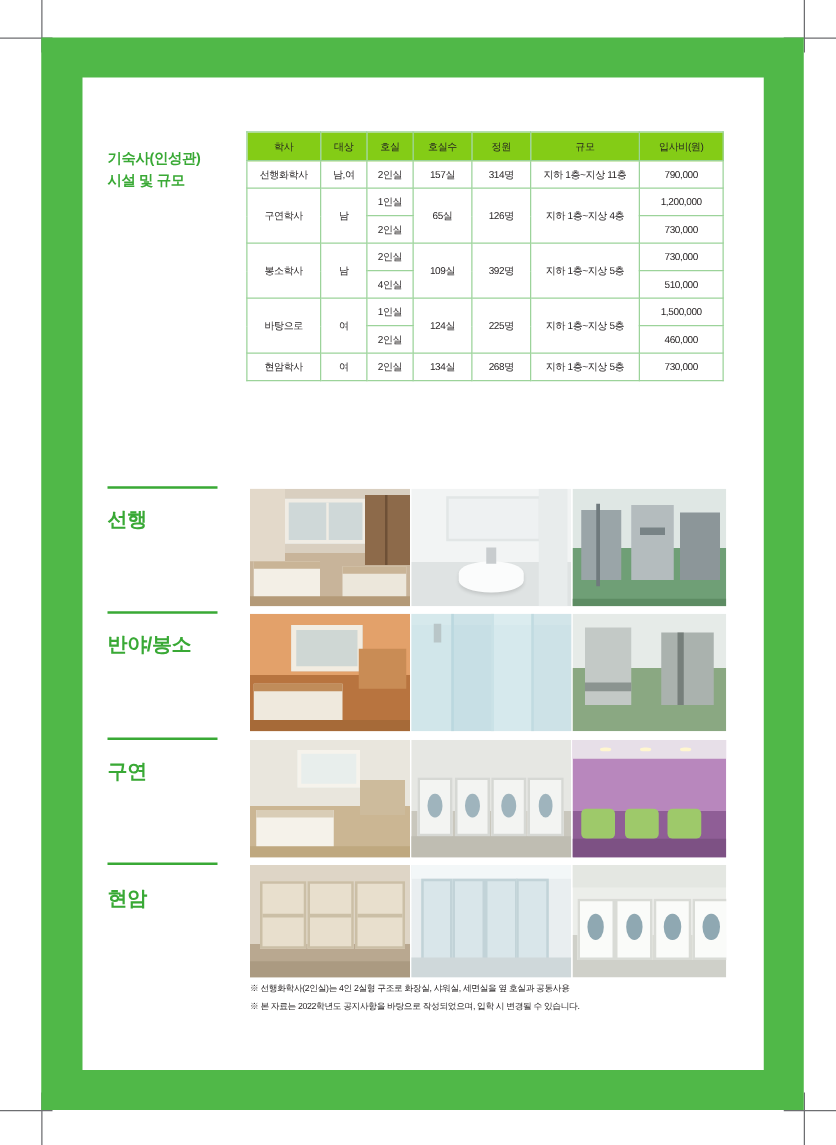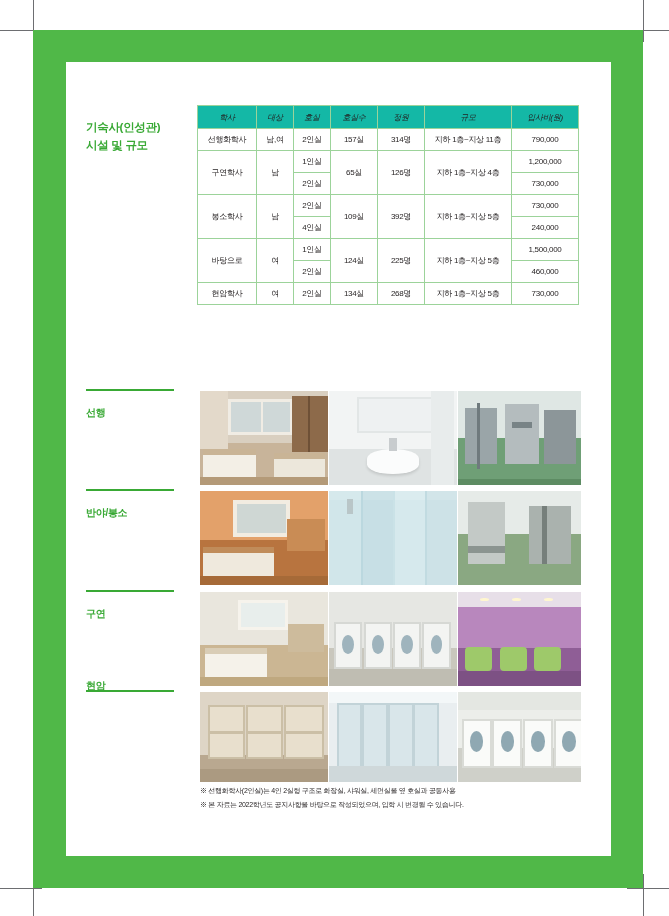--- a/index.html
+++ b/index.html
@@ -61,44 +61,43 @@
     color: #231f20;
   }
   table.dorm th, table.dorm td {
     border: 1px solid #9cd39a;
     text-align: center;
     vertical-align: middle;
     padding: 0;
     letter-spacing: -0.3px;
   }
   table.dorm thead th {
-    background: #14b8a6;
+    background: #84cc16;
     height: 22px;
     font-weight: normal;
     color: #231f20;
-    font-style: italic;
   }
   table.dorm tbody td { height: 21px; }
   .c-name  { width: 58px; }
   .c-target{ width: 36px; }
   .c-room  { width: 36px; }
   .c-cnt   { width: 46px; }
   .c-cap   { width: 46px; }
   .c-scale { width: 86px; }
   .c-fee   { width: 66px; }
   .label-rule {
     position: absolute;
     height: 2px;
     background: #39a935;
     width: 88px;
   }
   .photo-label {
     position: absolute;
     color: #39a935;
-    font-size: 10px;
+    font-size: 16px;
     font-weight: bold;
     letter-spacing: -0.3px;
     text-align: right;
   }
   .photo {
     position: absolute;
     overflow: hidden;
   }
 
   
@@ -274,21 +273,21 @@
       <td rowspan="2">봉소학사</td>
       <td rowspan="2">남</td>
       <td>2인실</td>
       <td rowspan="2">109실</td>
       <td rowspan="2">392명</td>
       <td rowspan="2">지하 1층~지상 5층</td>
       <td>730,000</td>
     </tr>
     <tr>
       <td>4인실</td>
-      <td>240,000</td>
+      <td>510,000</td>
     </tr>
 
     <tr>
       <td rowspan="2">바탕으로</td>
       <td rowspan="2">여</td>
       <td>1인실</td>
       <td rowspan="2">124실</td>
       <td rowspan="2">225명</td>
       <td rowspan="2">지하 1층~지상 5층</td>
       <td>1,500,000</td>
@@ -395,21 +394,21 @@
       <div class="lamp l2"></div>
       <div class="lamp l3"></div>
       <div class="sofa s1"></div>
       <div class="sofa s2"></div>
       <div class="sofa s3"></div>
       <div class="floor"></div>
     </div>
 </div>
 
 <div class="label-rule" style="left:86px; top:690px;"></div>
-<div class="photo-label" style="left:86px; top:679px;">현암</div>
+<div class="photo-label" style="left:86px; top:709px;">현암</div>
 
 <div class="photo" style="left:200px; top:692px; width:128px; height:90px;">
   <div class="scene shelf">
       <div class="unit u1"></div>
       <div class="unit u2"></div>
       <div class="unit u3"></div>
       <div class="floor"></div>
     </div>
 </div>
 <div class="photo" style="left:329px; top:692px; width:128px; height:90px;">

